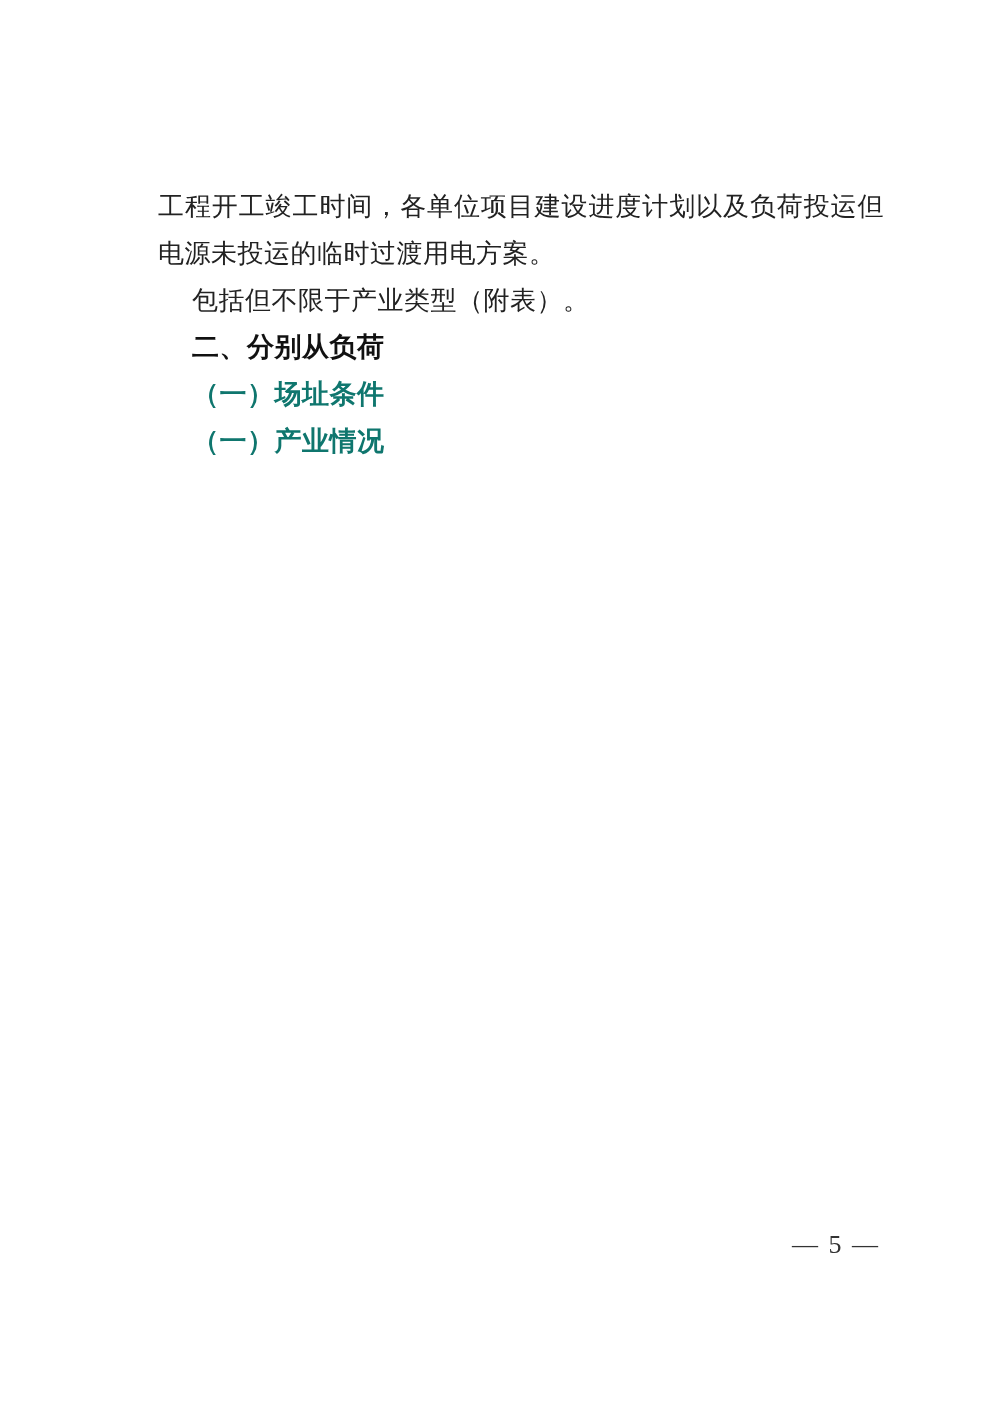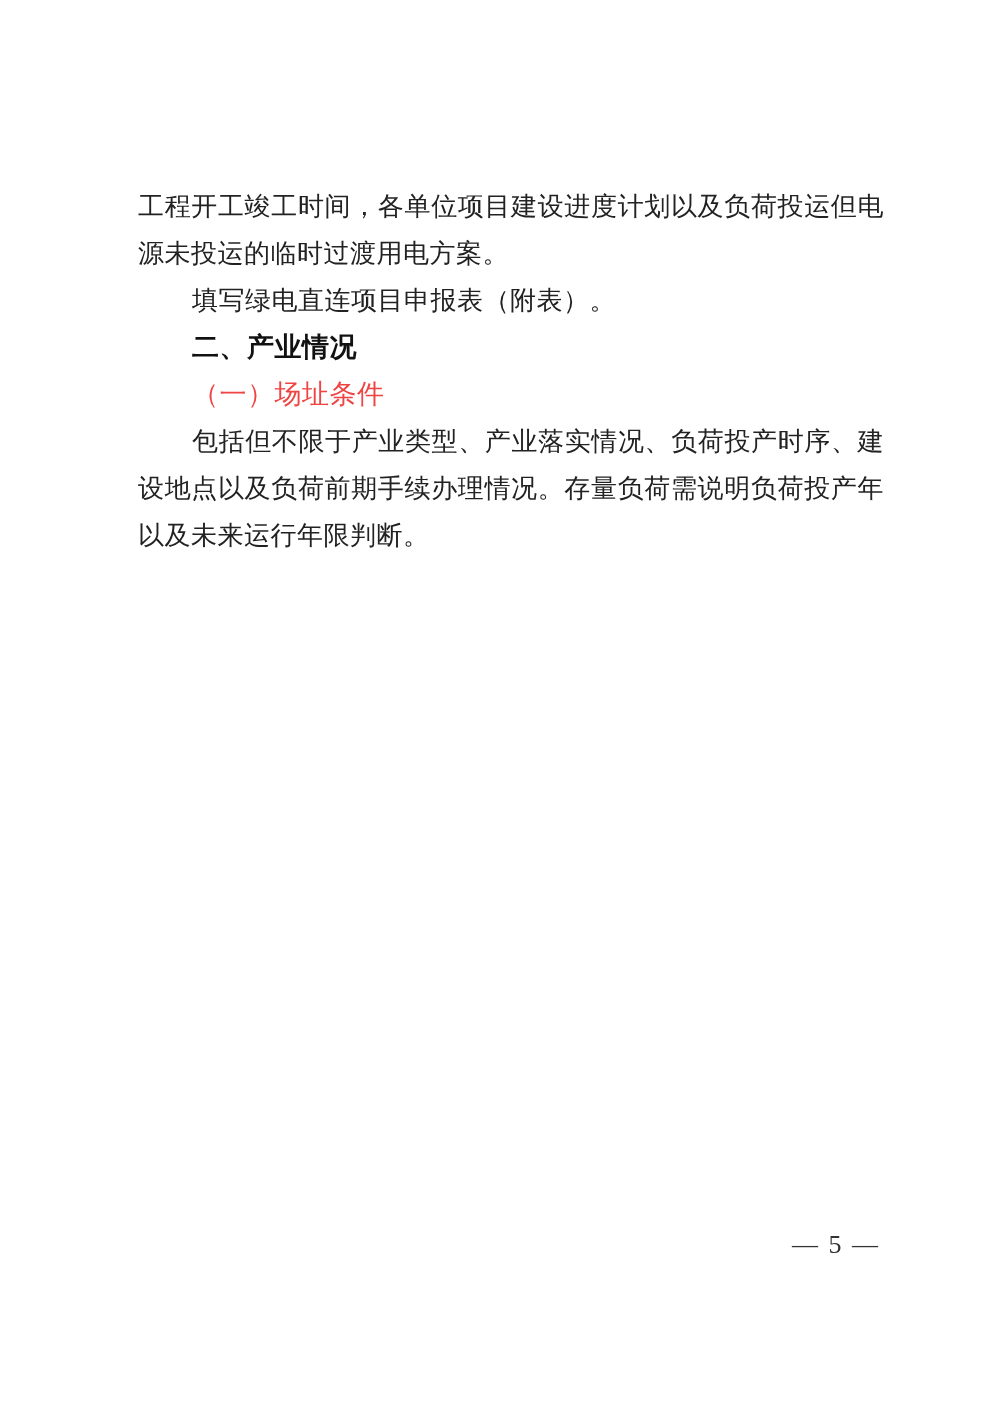--- a/index.html
+++ b/index.html
@@ -30,50 +30,51 @@
     color: #222222;
     text-align: justify;
     text-justify: inter-ideograph;
     letter-spacing: 0.5px;
   }
   p.body-indent {
     text-indent: 54px;
   }
   p.body-noindent {
     text-indent: 0;
+    margin-left: 20px;
   }
   p.heading-l1 {
     text-indent: 54px;
     font-weight: 700;
     font-family: "Liberation Sans", "DejaVu Sans", sans-serif;
     font-size: 27px;
     color: #111111;
   }
   p.heading-l2 {
     text-indent: 54px;
-    font-weight: 400;
+    font-weight: 700;
     font-size: 27px;
-    color: #ef4444;
+    color: #0f766e;
   }
   .page-number {
     position: absolute;
     top: 1230px;
     right: 120px;
     font-size: 26px;
     line-height: 30px;
     color: #333333;
     letter-spacing: 2px;
     font-family: "Liberation Serif", "DejaVu Serif", serif;
   }
 </style>
 </head>
 <body>
 
 <div class="page">
   <div class="content">
     <p class="body-noindent">工程开工竣工时间，各单位项目建设进度计划以及负荷投运但电源未投运的临时过渡用电方案。</p>
-    <p class="body-indent">填写绿电直连项目申报表（附表）。</p>
-    <p class="heading-l1">二、产业情况</p>
+    <p class="body-indent">包括但不限于产业类型（附表）。</p>
+    <p class="heading-l1">二、分别从负荷</p>
     <p class="heading-l2">（一）场址条件</p>
-    <p class="body-indent">包括但不限于产业类型、产业落实情况、负荷投产时序、建设地点以及负荷前期手续办理情况。存量负荷需说明负荷投产年以及未来运行年限判断。</p>
+    <p class="heading-l2">（一）产业情况</p>
   </div>
   <div class="page-number">— 5 —</div>
 </div>
 
 </body></html>

